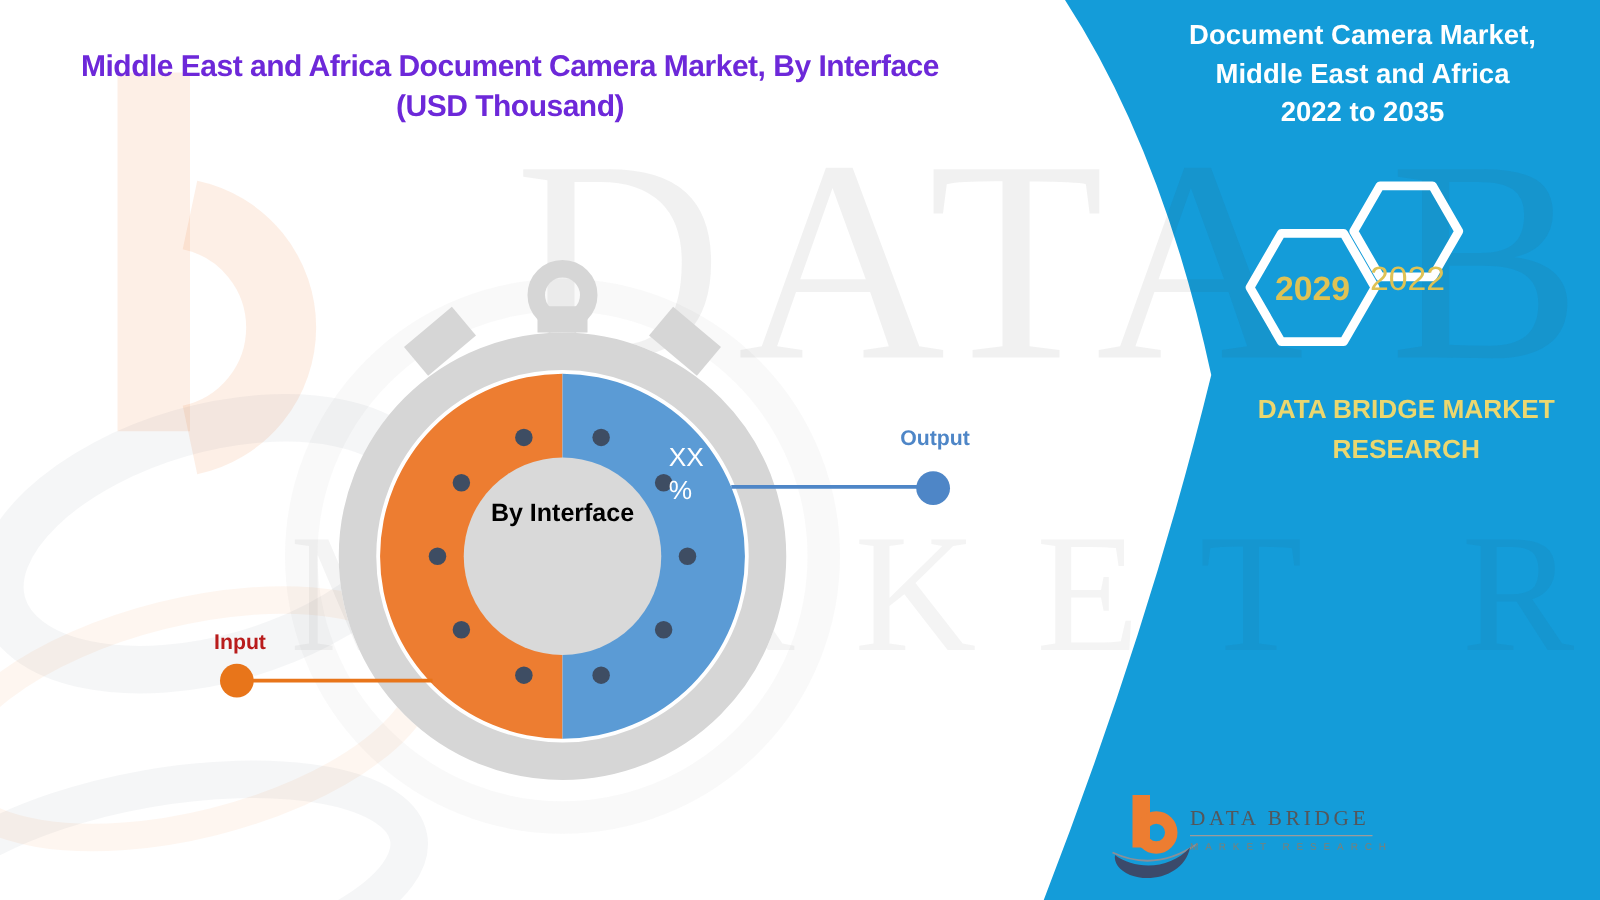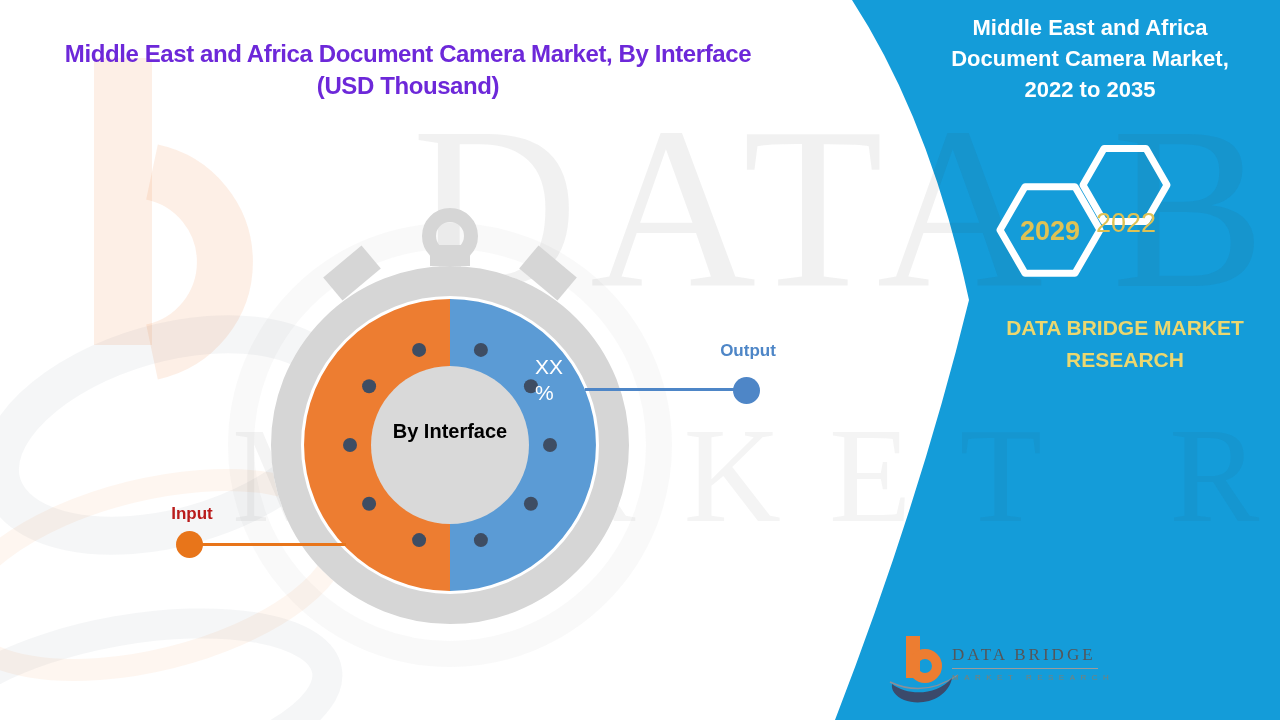--- a/index.html
+++ b/index.html
@@ -36,21 +36,21 @@
   .in-label  { left:142px; top:504px; color:#b91c1c; }
   .callout-line { height:3px; }
   .out-line { left:585px; top:388px; width:152px; background:#4E86C7; }
   .in-line  { left:196px; top:543px; width:150px; background:#E8751A; }
   .callout-dot { width:27px; height:27px; border-radius:50%; }
   .out-dot { left:733px; top:377px; background:#4E86C7; }
   .in-dot  { left:176px; top:531px; background:#E8751A; }
 
   
   .center-label {
-    left:370px; top:420px; width:160px; text-align:center;
+    left:370px; top:400px; width:160px; text-align:center;
     color:#000; font-size:20px; font-weight:bold;
   }
   .value-label {
     left:535px; top:354px; width:38px; text-align:left;
     color:#fff; font-size:21px; font-weight:normal; line-height:26px;
   }
 
   
   .panel-title {
     left:940px; top:12px; width:300px; text-align:center;
@@ -142,22 +142,22 @@
   <div class="abs callout-label in-label">Input</div>
   <div class="abs callout-line in-line"></div>
   <div class="abs callout-dot in-dot"></div>
 
   <div class="abs main-title">
     <span>Middle East and Africa Document Camera Market, By Interface</span>
     <span>(USD Thousand)</span>
   </div>
 
   <div class="abs panel-title">
+    <span>Document Camera Market,</span>
     <span>Middle East and Africa</span>
-    <span>Document Camera Market,</span>
     <span>2022 to 2035</span>
   </div>
 
   <svg class="abs" style="left:990px;top:137px;" width="210" height="155" viewBox="0 0 210 155" aria-hidden="true">
     <polygon points="10,93 35,49.7 85,49.7 110,93 85,136.3 35,136.3" fill="none" stroke="#FFFFFF" stroke-width="7" stroke-linejoin="round"></polygon>
     <polygon points="93,48 114,11.6 156,11.6 177,48 156,84.4 114,84.4" fill="none" stroke="#FFFFFF" stroke-width="7" stroke-linejoin="round"></polygon>
   </svg>
   <div class="abs year-label year-2029">2029</div>
   <div class="abs year-label year-2022">2022</div>
 

